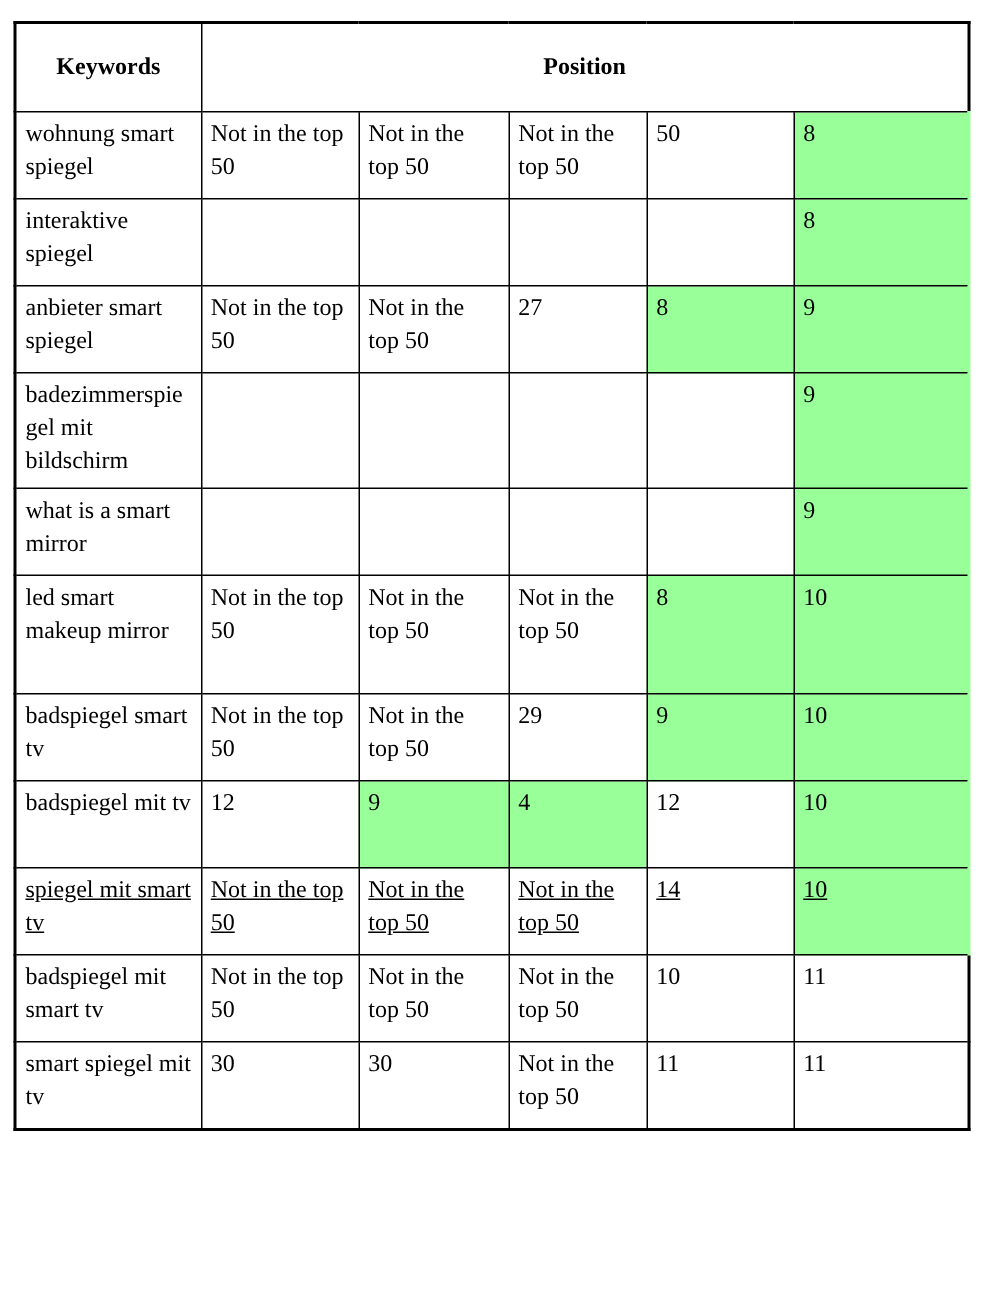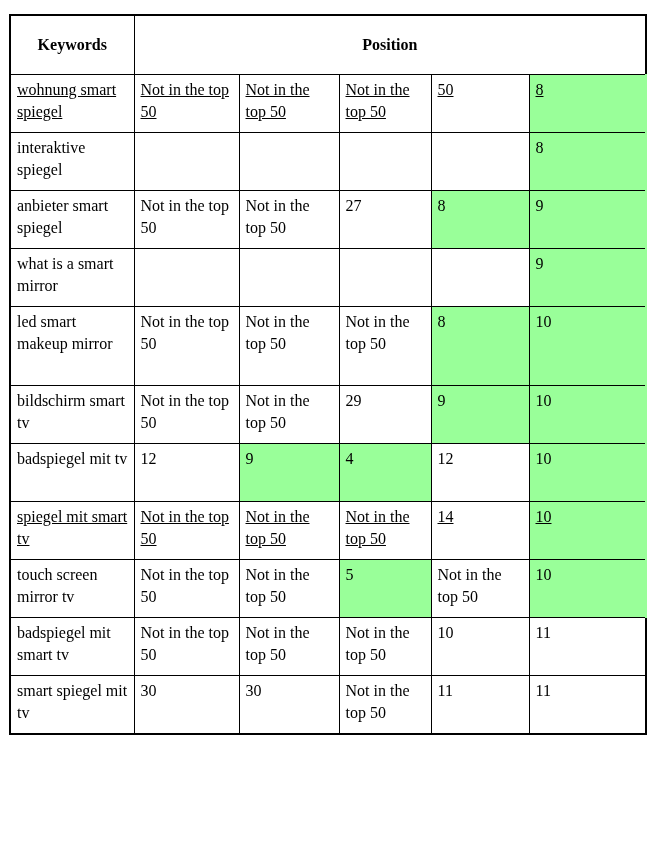--- a/index.html
+++ b/index.html
@@ -51,21 +51,21 @@
     <col style="width:98px">
     <col style="width:117px">
   </colgroup>
   <thead>
     <tr data-name="table-header-row">
       <th data-name="keywords-header-cell">Keywords</th>
       <th colspan="5" data-name="position-header-cell">Position</th>
     </tr>
   </thead>
   <tbody data-name="table-body">
-      <tr data-name="table-row" style="height: 58px; text-decoration: underline;">
+      <tr data-name="table-row" style="height: 58px;">
         <td data-name="keyword-cell">wohnung smart spiegel</td>
         <td data-name="position-cell">Not in the top 50</td>
         <td data-name="position-cell">Not in the top 50</td>
         <td data-name="position-cell">Not in the top 50</td>
         <td data-name="position-cell">50</td>
         <td data-name="position-cell" class="hl edge">8</td>
       </tr>
       <tr data-name="table-row" style="height: 58px;">
         <td data-name="keyword-cell">interaktive spiegel</td>
         <td data-name="position-cell"></td>
@@ -75,38 +75,46 @@
         <td data-name="position-cell" class="hl edge">8</td>
       </tr>
       <tr data-name="table-row" style="height: 58px; padding-left: 19px;">
         <td data-name="keyword-cell">anbieter smart spiegel</td>
         <td data-name="position-cell">Not in the top 50</td>
         <td data-name="position-cell">Not in the top 50</td>
         <td data-name="position-cell">27</td>
         <td data-name="position-cell" class="hl">8</td>
         <td data-name="position-cell" class="hl edge">9</td>
       </tr>
+      <tr data-name="table-row" style="height: 77px;">
+        <td data-name="keyword-cell">badezimmerspiegel mit bildschirm</td>
+        <td data-name="position-cell"></td>
+        <td data-name="position-cell"></td>
+        <td data-name="position-cell"></td>
+        <td data-name="position-cell"></td>
+        <td data-name="position-cell" class="hl edge">9</td>
+      </tr>
       <tr data-name="table-row" style="height: 58px;">
         <td data-name="keyword-cell">what is a smart mirror</td>
         <td data-name="position-cell"></td>
         <td data-name="position-cell"></td>
         <td data-name="position-cell"></td>
         <td data-name="position-cell"></td>
         <td data-name="position-cell" class="hl edge">9</td>
       </tr>
       <tr data-name="table-row" style="height: 79px;">
         <td data-name="keyword-cell">led smart makeup mirror</td>
         <td data-name="position-cell">Not in the top 50</td>
         <td data-name="position-cell">Not in the top 50</td>
         <td data-name="position-cell">Not in the top 50</td>
         <td data-name="position-cell" class="hl">8</td>
         <td data-name="position-cell" class="hl edge">10</td>
       </tr>
       <tr data-name="table-row" style="height: 58px;">
-        <td data-name="keyword-cell">bildschirm smart tv</td>
+        <td data-name="keyword-cell">badspiegel smart tv</td>
         <td data-name="position-cell">Not in the top 50</td>
         <td data-name="position-cell">Not in the top 50</td>
         <td data-name="position-cell">29</td>
         <td data-name="position-cell" class="hl">9</td>
         <td data-name="position-cell" class="hl edge">10</td>
       </tr>
       <tr data-name="table-row" style="height: 58px; margin-left: 16px;">
         <td data-name="keyword-cell">badspiegel mit tv</td>
         <td data-name="position-cell">12</td>
         <td data-name="position-cell" class="hl">9</td>
@@ -116,28 +124,20 @@
       </tr>
       <tr data-name="table-row" style="height: 58px; text-decoration: underline;">
         <td data-name="keyword-cell">spiegel mit smart tv</td>
         <td data-name="position-cell">Not in the top 50</td>
         <td data-name="position-cell">Not in the top 50</td>
         <td data-name="position-cell">Not in the top 50</td>
         <td data-name="position-cell">14</td>
         <td data-name="position-cell" class="hl edge">10</td>
       </tr>
       <tr data-name="table-row" style="height: 58px;">
-        <td data-name="keyword-cell">touch screen mirror tv</td>
-        <td data-name="position-cell">Not in the top 50</td>
-        <td data-name="position-cell">Not in the top 50</td>
-        <td data-name="position-cell" class="hl">5</td>
-        <td data-name="position-cell">Not in the top 50</td>
-        <td data-name="position-cell" class="hl edge">10</td>
-      </tr>
-      <tr data-name="table-row" style="height: 58px;">
         <td data-name="keyword-cell">badspiegel mit smart tv</td>
         <td data-name="position-cell">Not in the top 50</td>
         <td data-name="position-cell">Not in the top 50</td>
         <td data-name="position-cell">Not in the top 50</td>
         <td data-name="position-cell">10</td>
         <td data-name="position-cell">11</td>
       </tr>
       <tr data-name="table-row" style="height: 58px;">
         <td data-name="keyword-cell">smart spiegel mit tv</td>
         <td data-name="position-cell">30</td>

